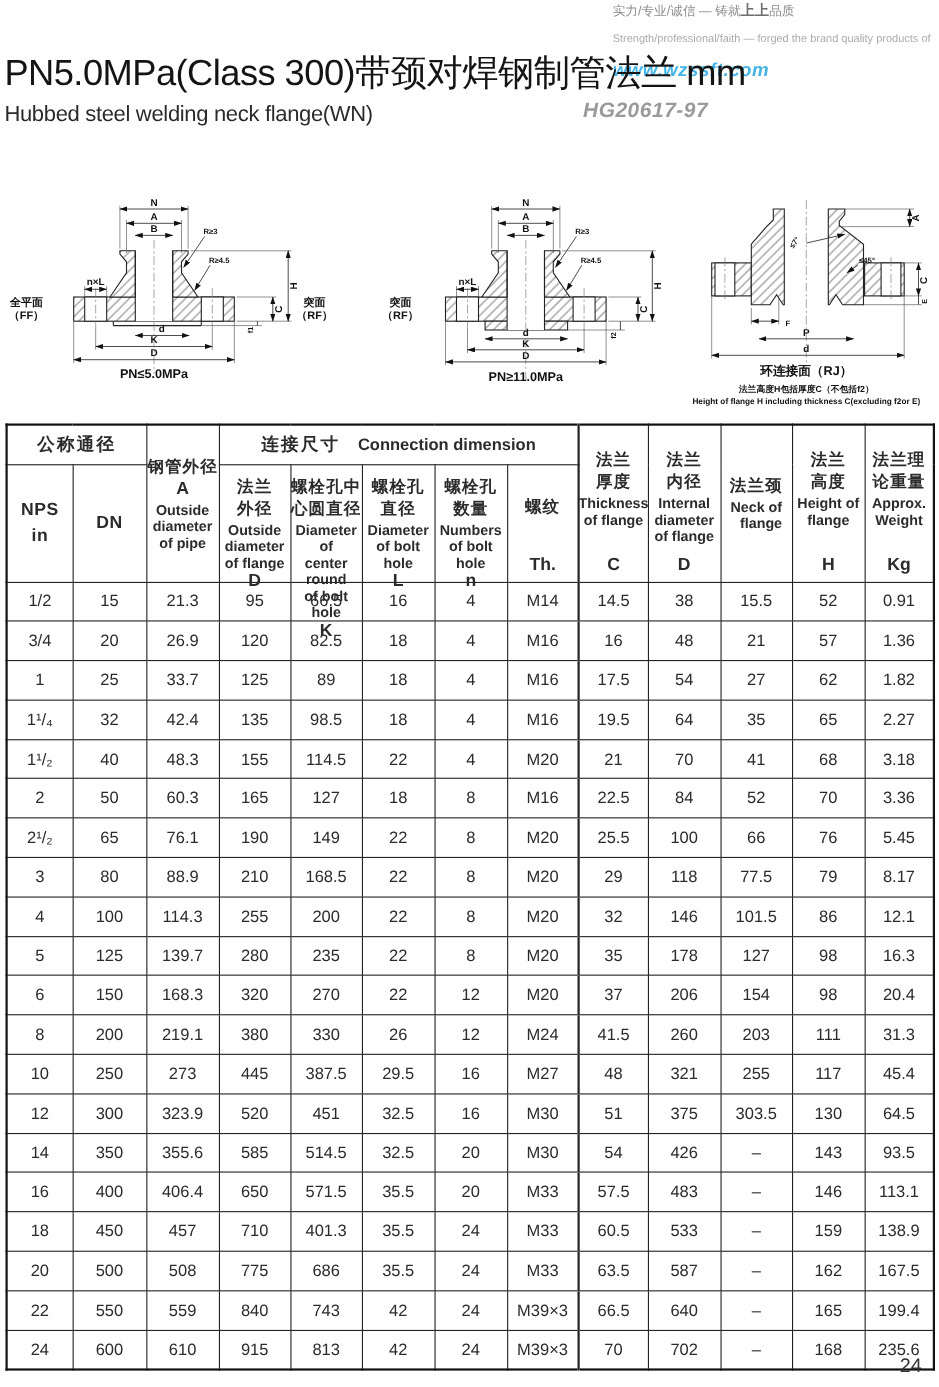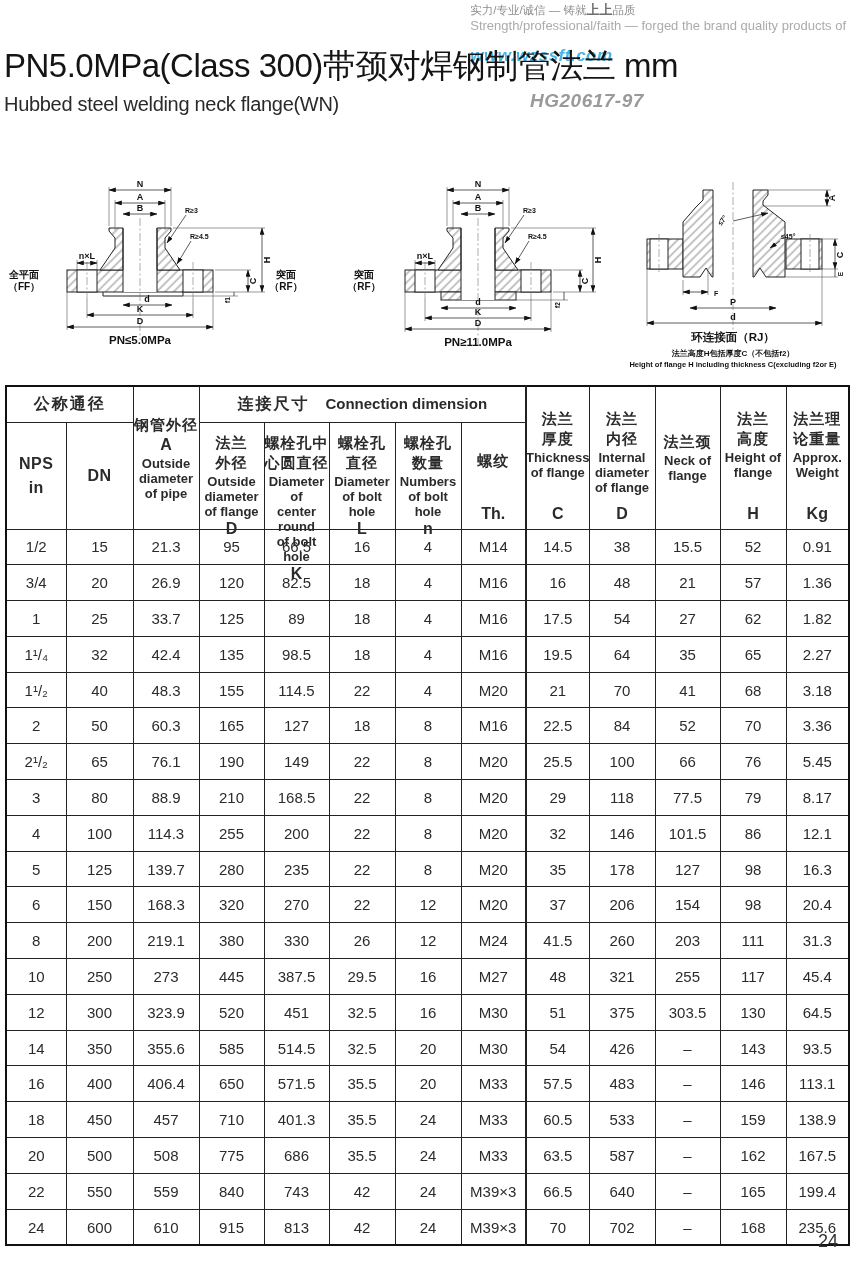--- a/index.html
+++ b/index.html
@@ -4,21 +4,21 @@
 <style>
   html,body{margin:0;padding:0;}
   body{
     width:854px;height:1261px;position:relative;background:#fff;
     font-family:"Liberation Sans",sans-serif;color:#222;overflow:hidden;
   }
   
   .masthead{position:absolute;top:3px;right:8px;line-height:1.15;}
   .m1{font-size:11.5px;color:#8d8d8d;}
   .m1 .bold{font-weight:700;font-size:13px;color:#6e6e6e;}
-  .m2{font-size:13px;color:#ababab;margin-top:1px;}
+  .m2{font-size:10px;color:#ababab;margin-top:12px;}
   .m3{font-size:17px;color:#45b4e6;font-style:italic;font-weight:700;margin-top:12px;letter-spacing:0.5px;}
   
   .title{position:absolute;left:4px;top:44px;font-size:33px;color:#141414;white-space:nowrap;letter-spacing:-0.5px;}
   .subtitle{position:absolute;left:4px;top:93px;font-size:20px;color:#2a2a2a;letter-spacing:-0.3px;}
   .standard{position:absolute;left:530px;top:90px;font-size:19px;color:#9a9a9a;font-weight:700;font-style:italic;letter-spacing:0.5px;}
   
   .drawings{position:absolute;left:0;top:150px;width:854px;height:230px;}
   .drawings svg{position:absolute;top:0;}
   text{font-family:"Liberation Sans",sans-serif;}
   .dl{font-size:9px;font-weight:700;fill:#111;text-anchor:middle;}
@@ -42,21 +42,21 @@
   .h-group{font-size:16px;letter-spacing:2px;}
   .grp-en{font-size:15px;letter-spacing:0;margin-left:16px;}
   .hstack{display:flex;flex-direction:column;align-items:center;box-sizing:border-box;}
   .hstack-tall{height:141px;padding-top:22px;justify-content:center;}
   .hstack-short{height:105px;padding-top:10px;}
   .hstack .sp{flex:1;}
   .cn{font-size:15px;white-space:pre-line;line-height:1.3;letter-spacing:1px;}
   .en{font-size:13px;white-space:pre-line;line-height:1.15;margin-top:3px;letter-spacing:0;}
   .letter{font-size:16px;padding-bottom:5px;}
   .letter-mid{font-size:16px;margin-top:1px;}
-  .center-stack{justify-content:center;padding-top:0;}
+  .center-stack{justify-content:center;padding-top:0;text-align:right;}
   .nps{font-size:16px;line-height:1.45;letter-spacing:0.5px;}
   
   .pagenum{position:absolute;right:16px;top:1231px;font-size:18px;color:#333;}
 </style>
 </head>
 <body>
 
 <div class="masthead">
   <div class="m1"><span>实力/专业/诚信 — 铸就</span><span class="bold">上上</span><span>品质</span></div>
   <div class="m2">Strength/professional/faith — forged the brand quality products of</div>

